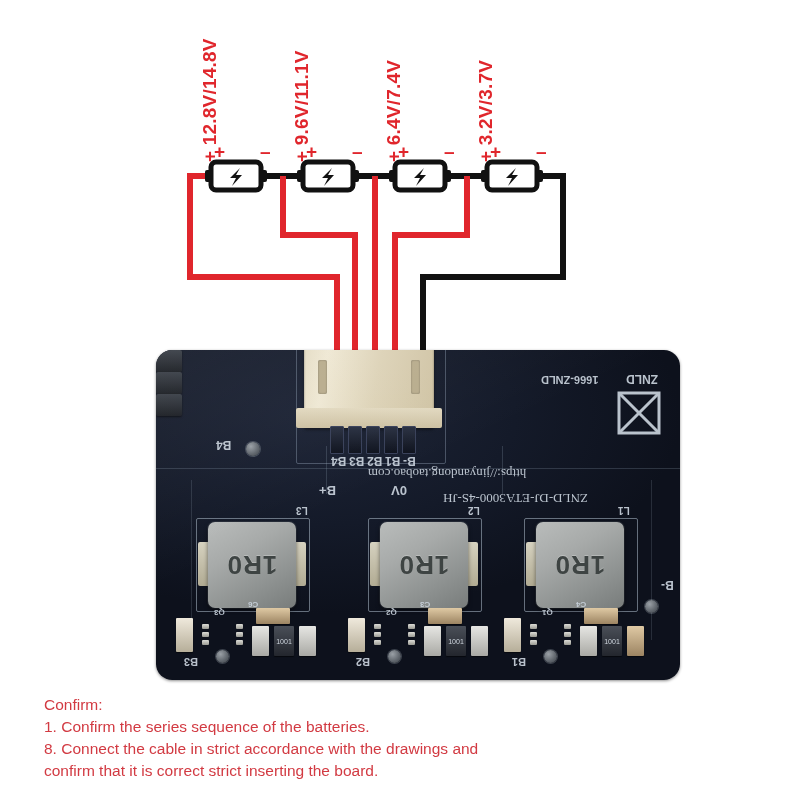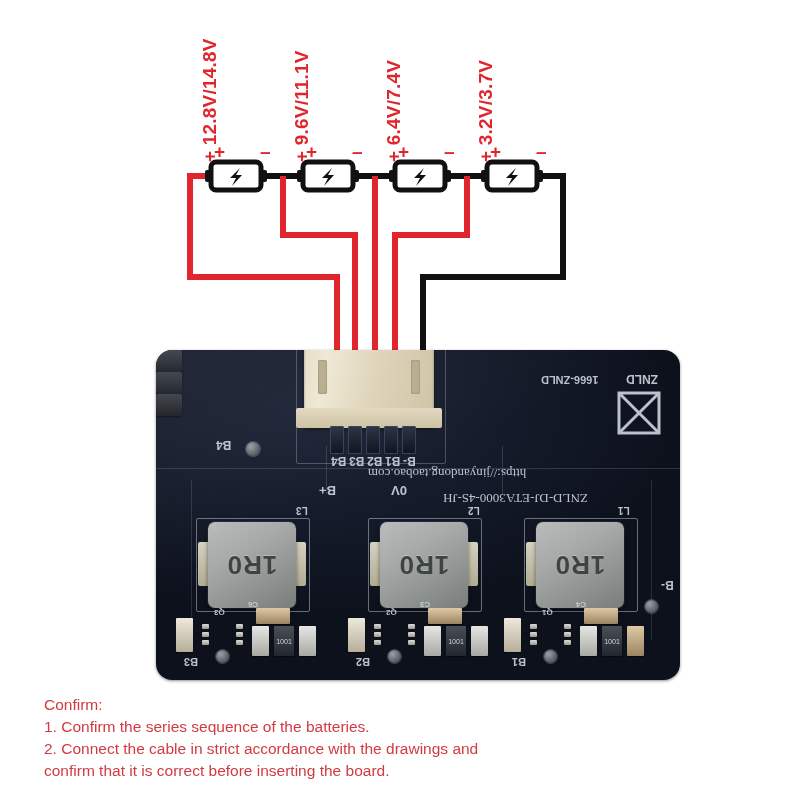--- a/index.html
+++ b/index.html
@@ -319,17 +319,17 @@
     <div class="smd cap-tan" style="left:471px;top:276px;width:17px;height:30px;"></div>
     <div class="via" style="left:388px;top:300px;width:13px;height:13px;"></div>
     <div class="silk s-sans" style="left:356px; top:306px; font-size:11px;">B1</div>
 
     <div class="sheen"></div>
   </div>
 
   <div id="remarks">
     <div>Confirm:</div>
     <div>1. Confirm the series sequence of the batteries.</div>
-    <div>2. Connect the cable in strict accordance with the drawings and</div>
-    <div>confirm that it is correct before inserting the board.</div>
+    <div>8. Connect the cable in strict accordance with the drawings and</div>
+    <div>confirm that it is correct strict inserting the board.</div>
   </div>
 
 </div>
 
 </body></html>

